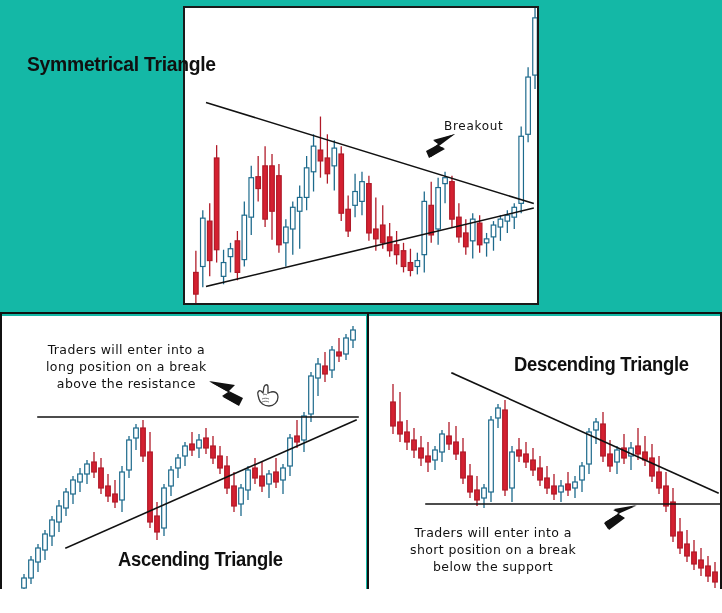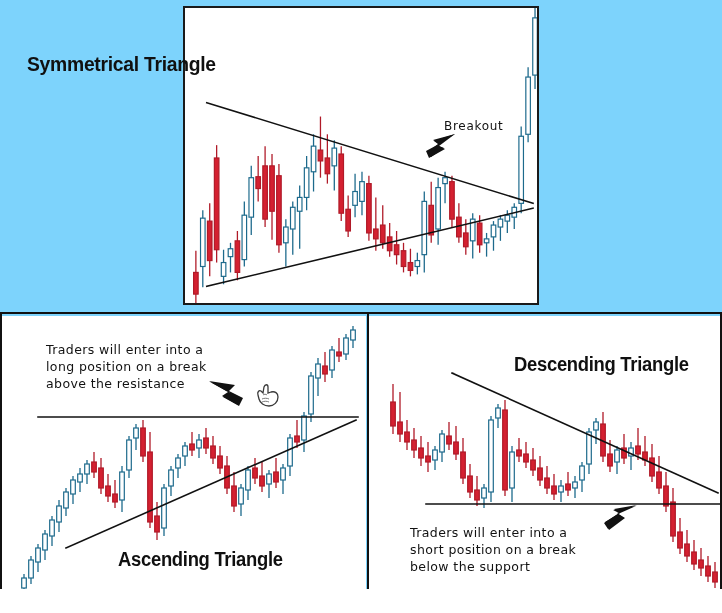--- a/index.html
+++ b/index.html
@@ -8,21 +8,21 @@
     padding: 0;
     background: #ffffff;
   }
   body {
     font-family: "Liberation Sans", sans-serif;
   }
   #page {
     position: relative;
     width: 722px;
     height: 589px;
-    background: #7dd3fc;
+    background: #14b8a6;
     overflow: hidden;
   }
   .panel {
     position: absolute;
     overflow: hidden;
   }
   #panel-symmetrical {
     left: 183px;
     top: 6px;
     width: 356px;
@@ -106,20 +106,21 @@
     font-size: 20px;
   }
   .anno {
     position: absolute;
     font-family: "DejaVu Sans", sans-serif;
     font-size: 12.5px;
     color: #121212;
     line-height: 17px;
     letter-spacing: 0.4px;
     white-space: pre;
+    text-align: center;
   }
   #anno-breakout {
     left: 444px;
     top: 118px;
     font-size: 12px;
     letter-spacing: 0.7px;
   }
   #anno-ascending {
     left: 46px;
     top: 341px;

